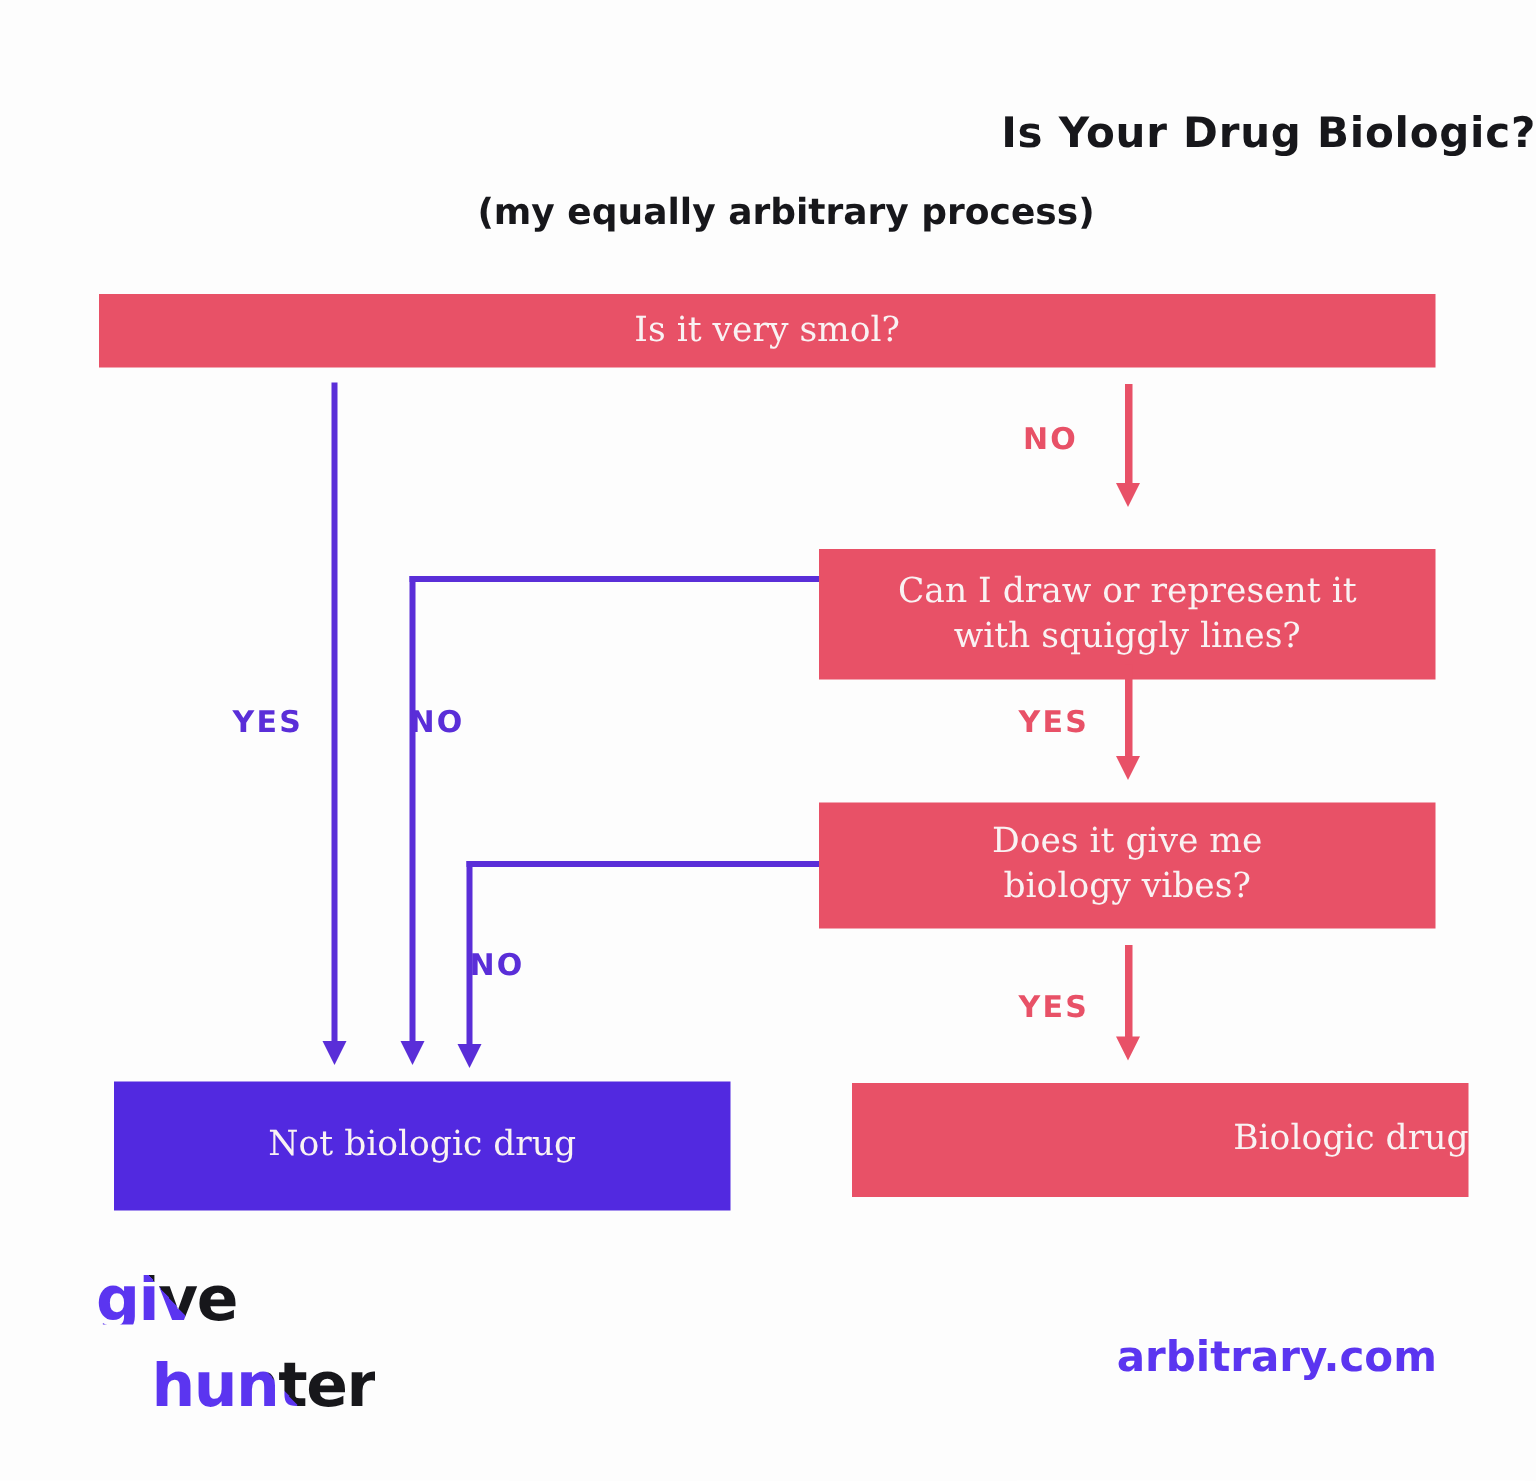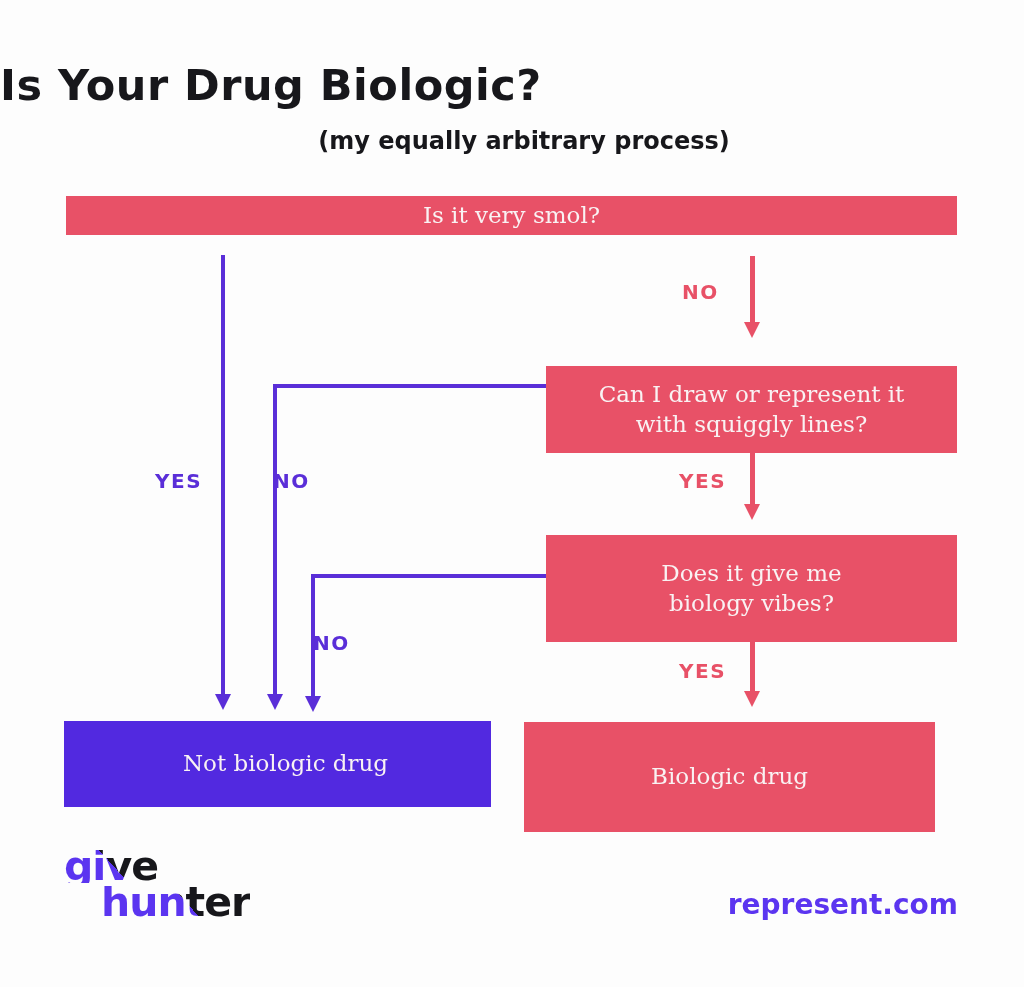--- a/index.html
+++ b/index.html
@@ -10,24 +10,24 @@
   .canvas {
     position: relative;
     width: 1024px;
     height: 987px;
     background: var(--bg, #fdfdfd);
     overflow: hidden;
     margin: 0 auto;
   }
   .title {
     position: absolute;
-    top: 60px; left: 0;
+    top: 72px; left: 0;
     width: 100%;
-    text-align: left;
-    font-size: 43px;
+    text-align: right;
+    font-size: 28px;
     font-weight: bold;
     letter-spacing: 0.5px;
     color: var(--ink, #17171b);
   }
   .subtitle {
     position: absolute;
     top: 127px; left: 12px;
     width: 100%;
     text-align: center;
     font-size: 24px;
@@ -41,25 +41,25 @@
     align-items: center;
     justify-content: center;
     font-family: "DejaVu Serif", "Liberation Serif", serif;
     font-size: 23px;
     line-height: 1.3;
     color: var(--box-text, #f9f2f3);
     text-align: center;
   }
   .node.pink   { background: var(--pink, #e85167); }
   .node.purple { background: var(--purple-box, #5229e0); }
-  .node-q1  { left: 66px;  top: 196px; width: 891px; height: 39px; }
+  .node-q1  { left: 66px;  top: 196px; width: 891px; height: 49px; }
   .node-q2  { left: 546px; top: 366px; width: 411px; height: 87px; }
-  .node-q3  { left: 546px; top: 535px; width: 411px; height: 107px; }
-  .node-not { left: 64px;  top: 721px; width: 411px; height: 86px; padding-left: 16px; }
-  .node-bio { left: 524px; top: 722px; width: 411px; height: 110px; }
+  .node-q3  { left: 546px; top: 535px; width: 411px; height: 84px; }
+  .node-not { left: 76px;  top: 721px; width: 411px; height: 86px; }
+  .node-bio { left: 568px; top: 722px; width: 411px; height: 76px; align-items: flex-end; }
 
   .seg { position: absolute; }
   .seg.pink   { background: var(--pink, #e85167); }
   .seg.purple { background: var(--purple-line, #5a2ed8); }
 
   .head {
     position: absolute;
     width: 0; height: 0;
     border-left: 8px solid transparent;
     border-right: 8px solid transparent;
@@ -122,21 +122,21 @@
     color: transparent;
     -webkit-background-clip: text;
     background-clip: text;
   }
   .logo-drug {
     background-image: linear-gradient(48deg,
       var(--logo-purple, #5b35f0) 30%, var(--ink, #17171b) 30%);
   }
   .logo-hunter {
     margin-left: 37px;
-    margin-top: 3px;
+    margin-top: 24px;
     background-image: linear-gradient(48deg,
       var(--logo-purple, #5b35f0) 56%, var(--ink, #17171b) 56%);
   }
   .website {
     position: absolute;
     right: 66px; top: 888px;
     font-size: 28px;
     font-weight: bold;
     color: var(--logo-purple, #5b35f0);
     text-decoration: none;
@@ -194,15 +194,15 @@
     <span>Not biologic drug</span>
   </div>
   <div class="node pink node-bio">
     <span>Biologic drug</span>
   </div>
 
   <div class="logo">
     <span class="logo-line logo-drug">give</span>
     <span class="logo-line logo-hunter">hunter</span>
   </div>
-  <a class="website" href="#">represent.com</a>
+  <a class="website" href="#">arbitrary.com</a>
 
 </div>
 
 </body></html>

